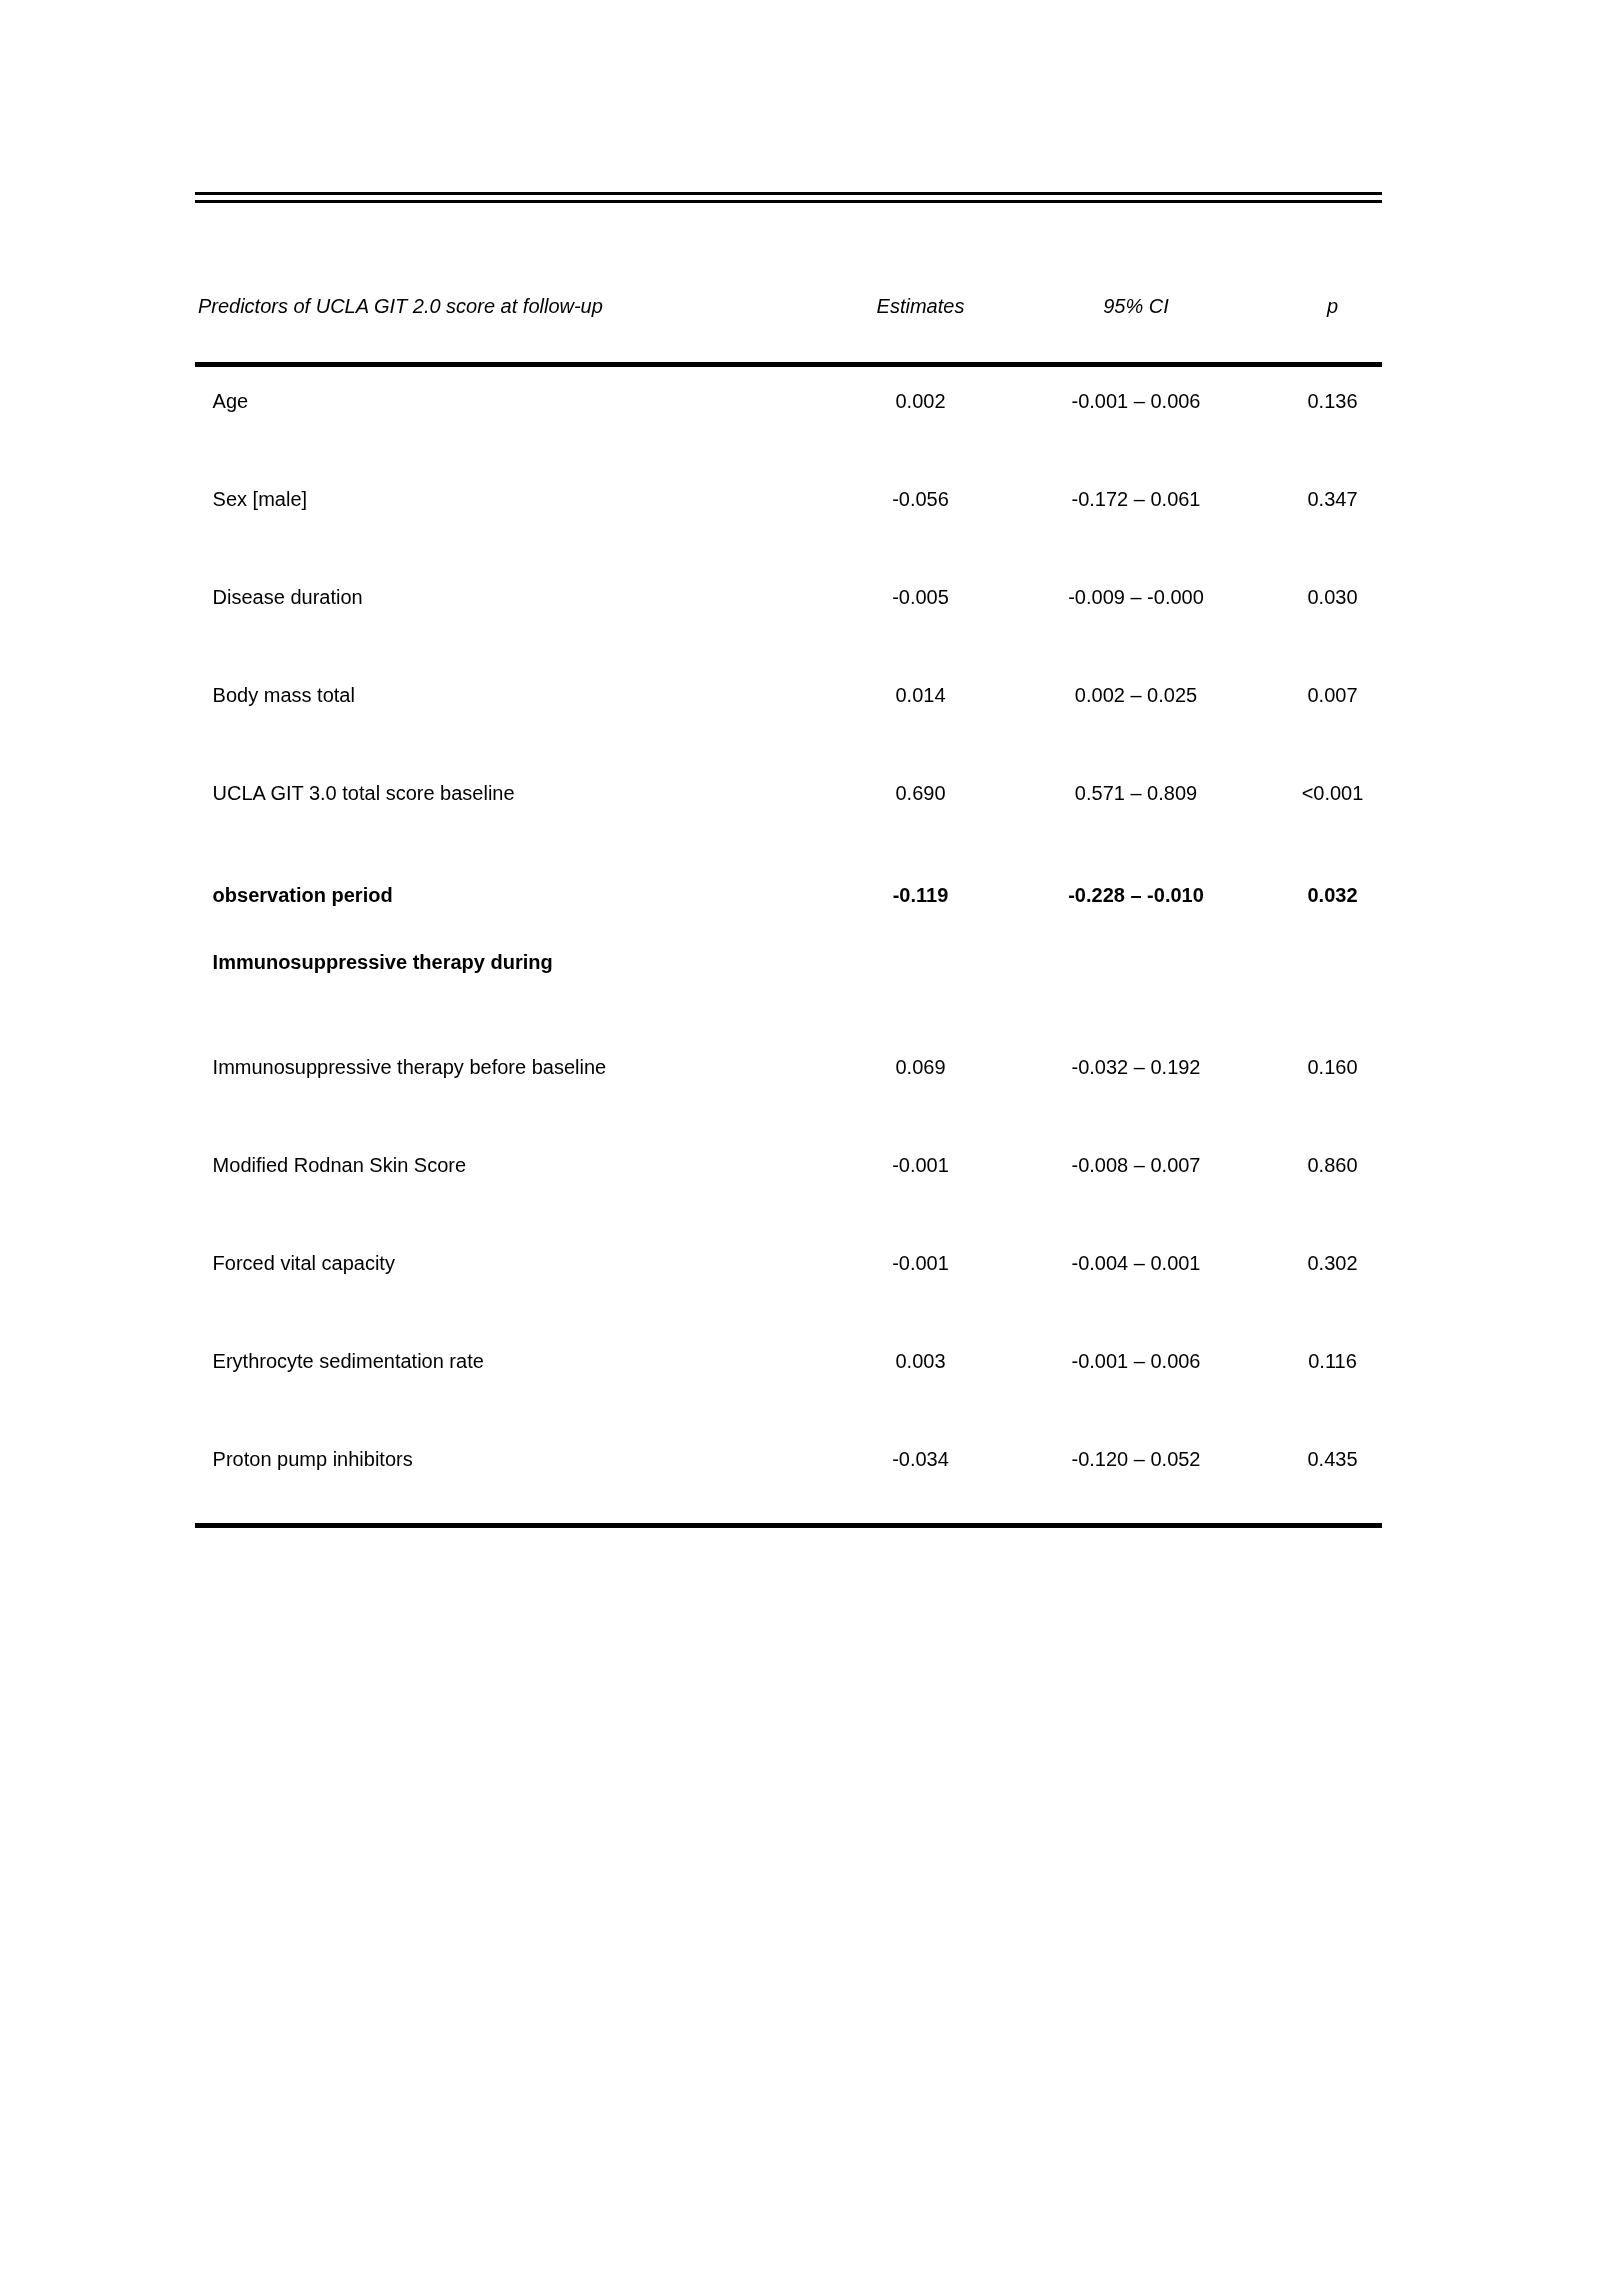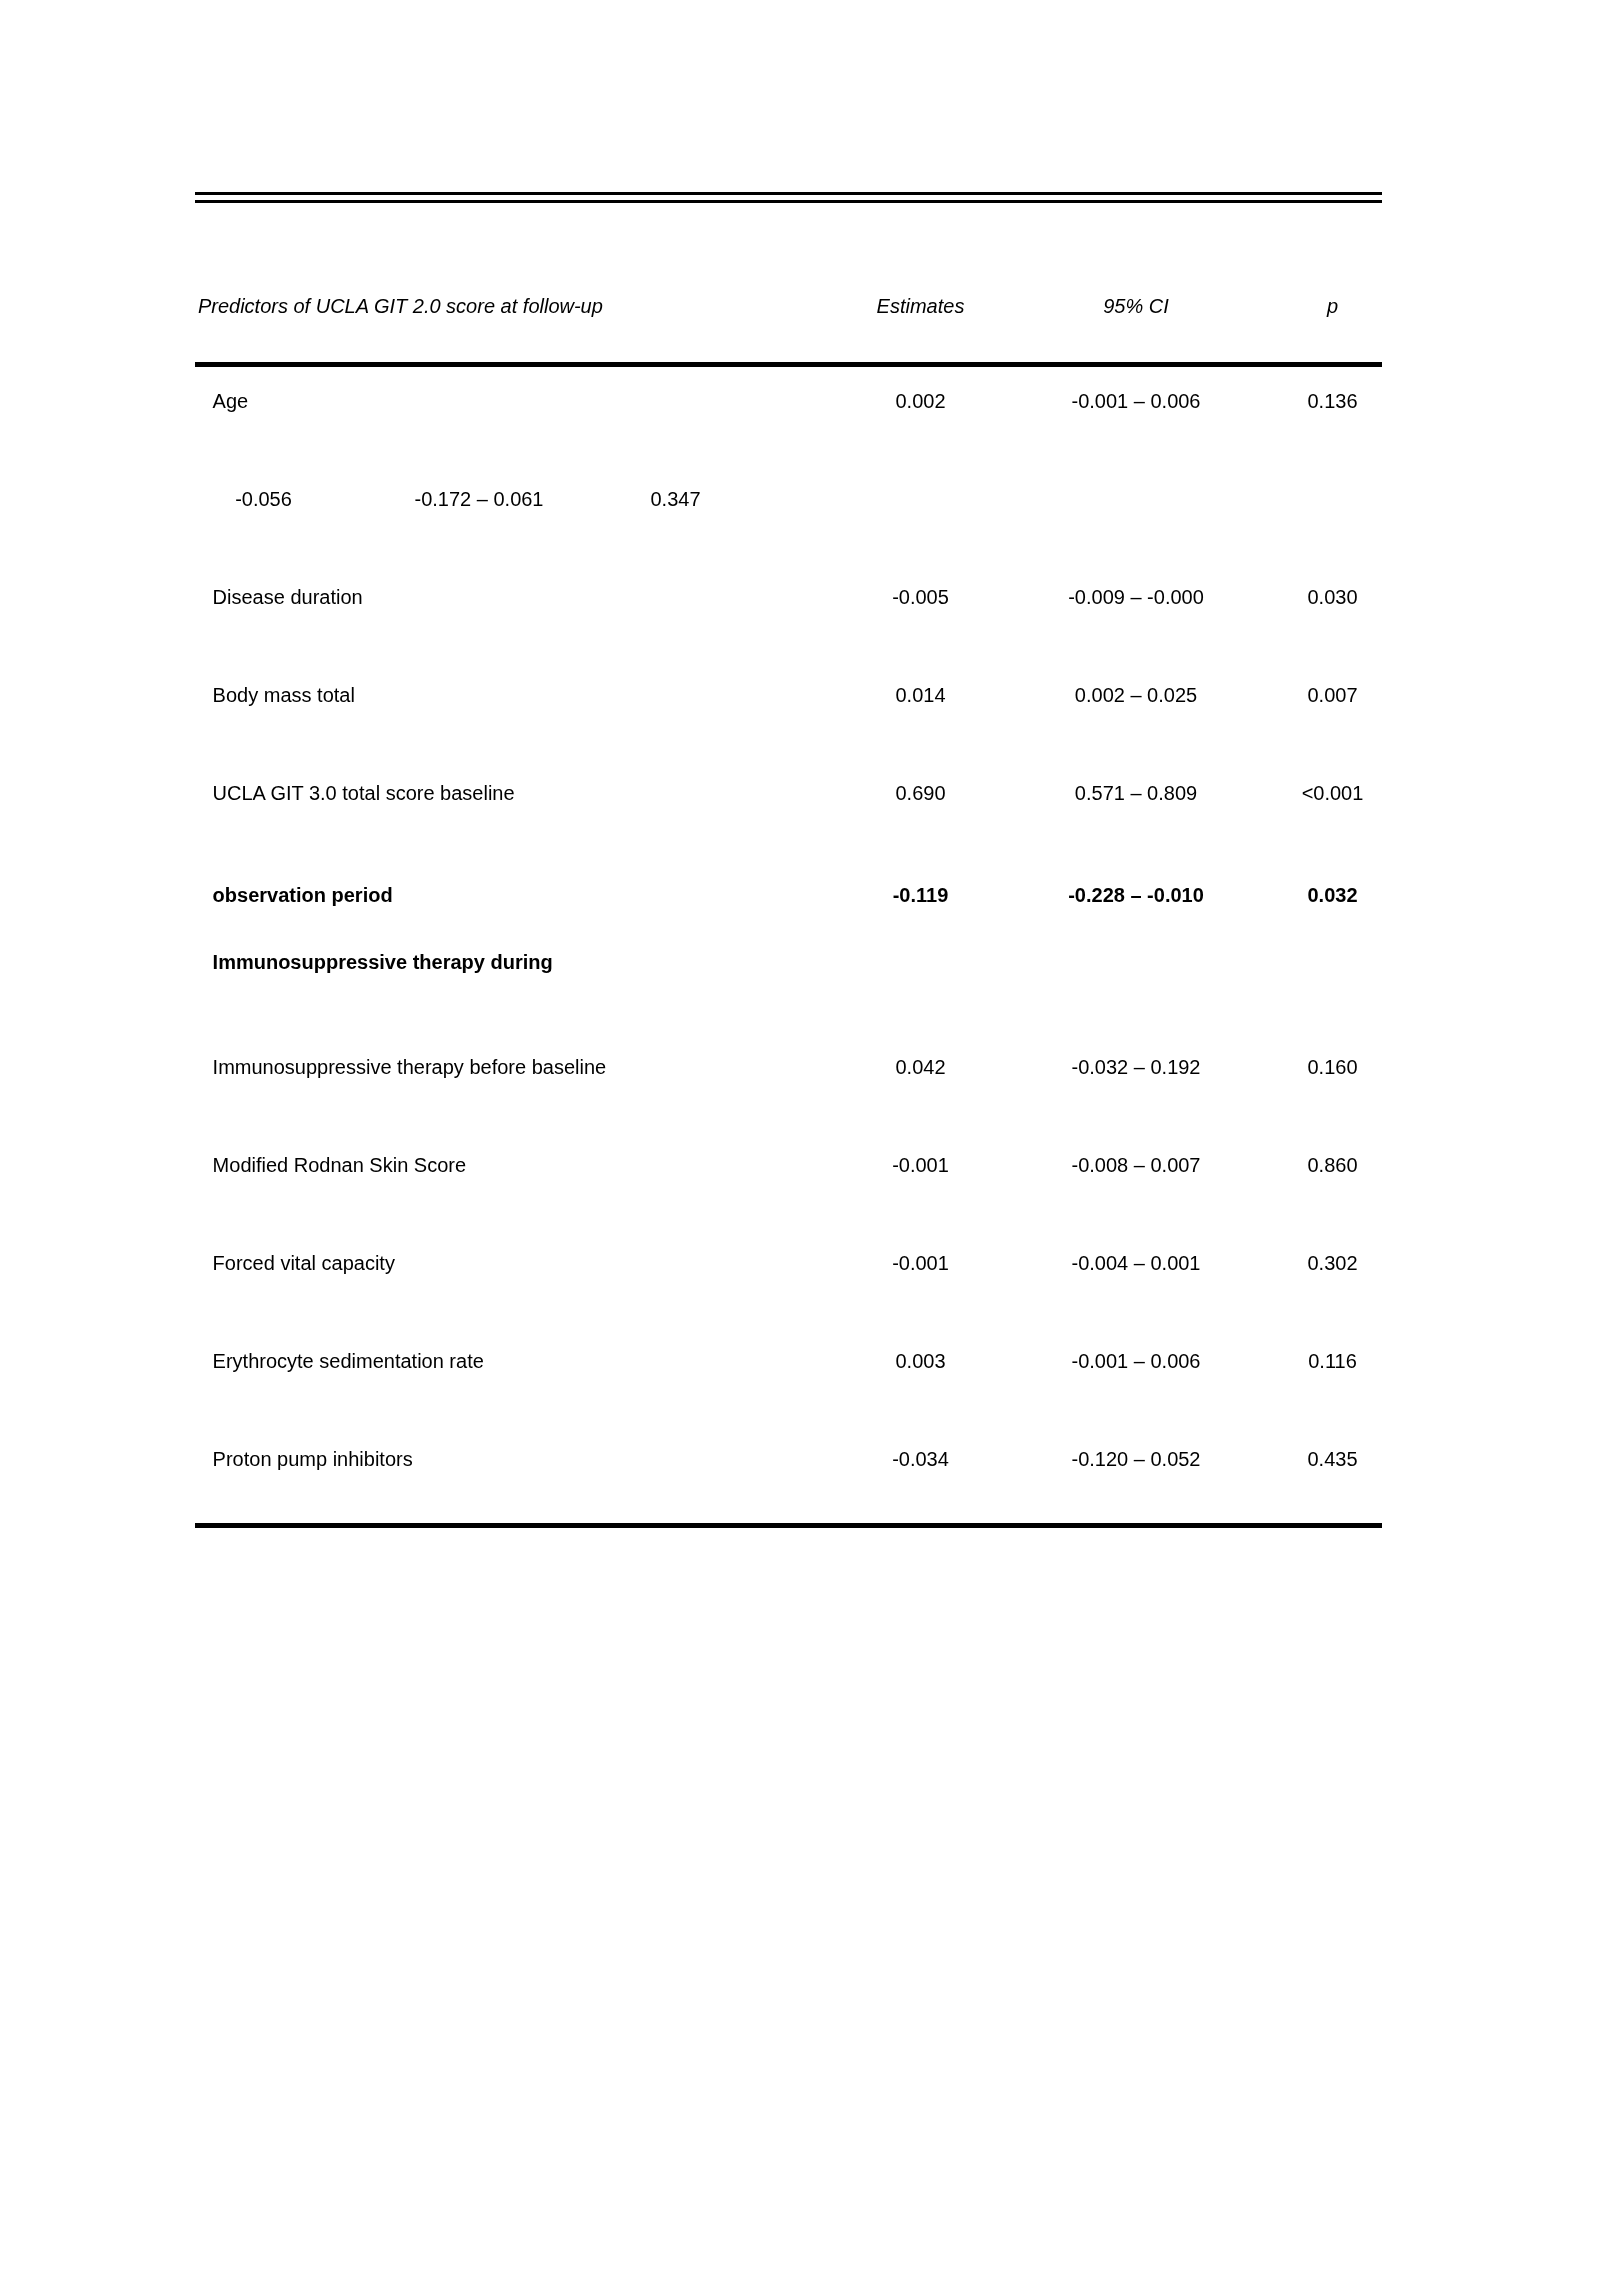--- a/index.html
+++ b/index.html
@@ -102,20 +102,21 @@
     <div>
 
       <div class="trow tr-single">
         <div class="cell cell-label">Age</div>
         <div class="cell cell-est">0.002</div>
         <div class="cell cell-ci">-0.001 – 0.006</div>
         <div class="cell cell-p">0.136</div>
       </div>
 
       <div class="trow tr-single">
+        <div class="cell cell-label">Sex [male]</div>
         <div class="cell cell-est">-0.056</div>
         <div class="cell cell-ci">-0.172 – 0.061</div>
         <div class="cell cell-p">0.347</div>
       </div>
 
       <div class="trow tr-single">
         <div class="cell cell-label">Disease duration</div>
         <div class="cell cell-est">-0.005</div>
         <div class="cell cell-ci">-0.009 – -0.000</div>
         <div class="cell cell-p">0.030</div>
@@ -140,21 +141,21 @@
           <div>observation period</div>
           <div>Immunosuppressive therapy during</div>
         </div>
         <div class="cell cell-est">-0.119</div>
         <div class="cell cell-ci">-0.228 – -0.010</div>
         <div class="cell cell-p">0.032</div>
       </div>
 
       <div class="trow tr-single">
         <div class="cell cell-label">Immunosuppressive therapy before baseline</div>
-        <div class="cell cell-est">0.042</div>
+        <div class="cell cell-est">0.069</div>
         <div class="cell cell-ci">-0.032 – 0.192</div>
         <div class="cell cell-p">0.160</div>
       </div>
 
       <div class="trow tr-single">
         <div class="cell cell-label">Modified Rodnan Skin Score</div>
         <div class="cell cell-est">-0.001</div>
         <div class="cell cell-ci">-0.008 – 0.007</div>
         <div class="cell cell-p">0.860</div>
       </div>

